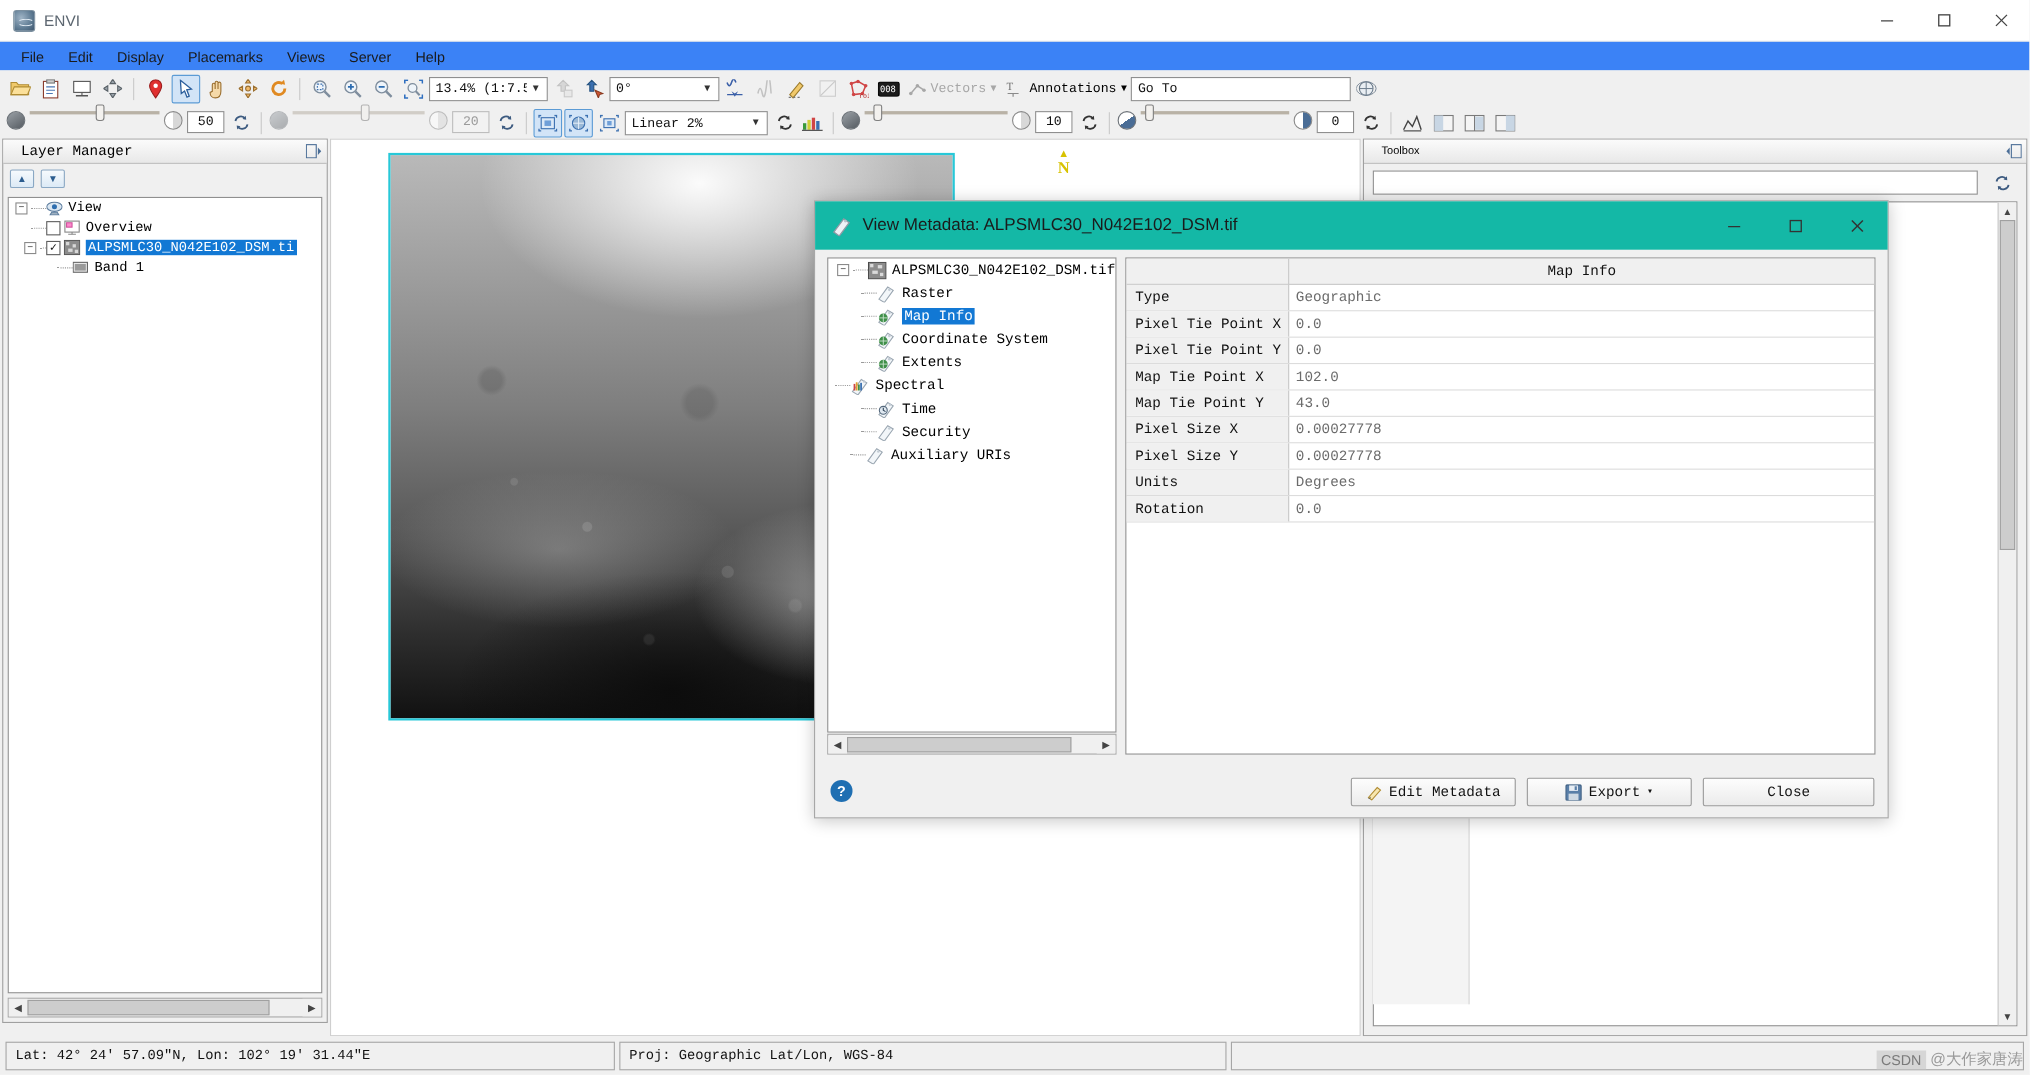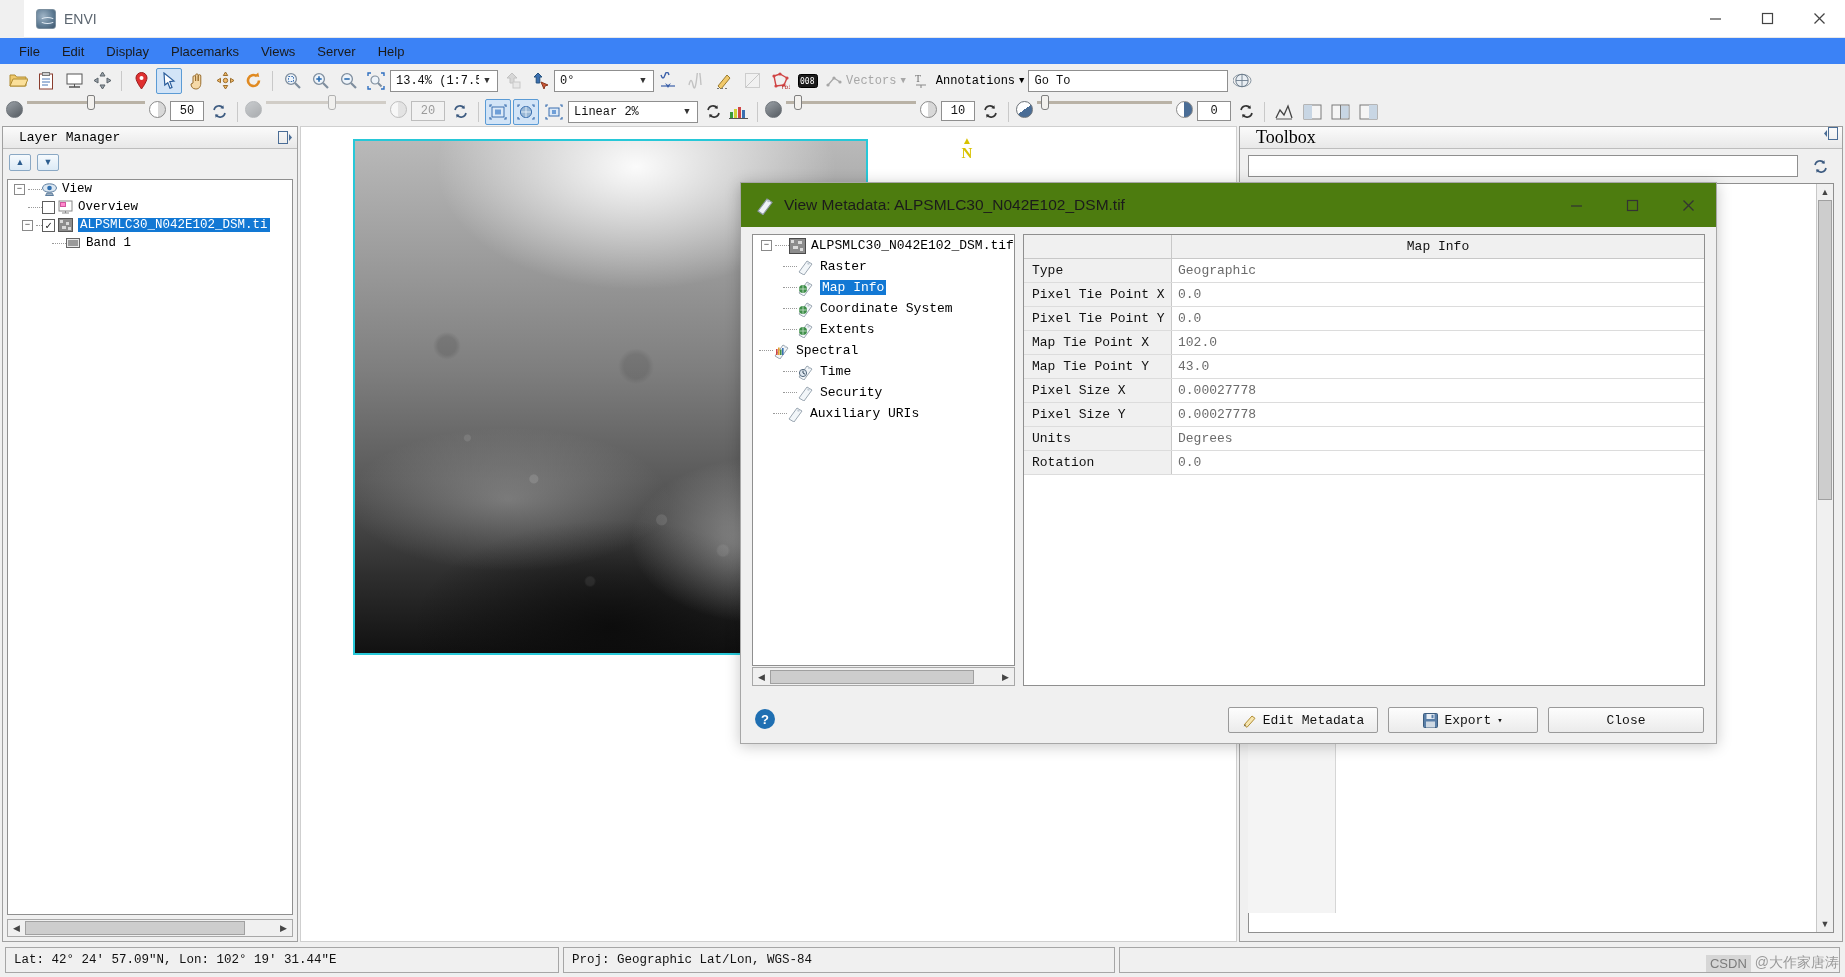--- a/index.html
+++ b/index.html
@@ -11,21 +11,20 @@
     background:#ffffff;
     overflow:hidden;
     position:relative;
   }
   .app { position:absolute; inset:0; background:#f0f0f0; }
 
   
   .titlebar{
     height:38px; background:#ffffff; display:flex; align-items:center;
     border-bottom:1px solid #e8e8e8;
-    margin-left:24px;
   }
   .title-icon{
     width:20px;height:20px;margin-left:12px;margin-right:8px;border-radius:3px;
     background:radial-gradient(circle at 35% 35%, #9fb4c6 0%, #5d7a92 60%, #3e566c 100%);
     border:1px solid #7b8f9f; position:relative;
   }
   .title-icon::after{
     content:""; position:absolute; left:3px; top:7px; width:13px; height:5px;
     border-radius:50%; border:1px solid #dfe9f2; border-left-color:transparent; border-right-color:transparent;
   }
@@ -85,21 +84,21 @@
            font-family:"Liberation Mono",monospace; font-size:12px; text-align:center;
            line-height:18px; margin-left:4px; color:#111;}
   .numbox.dim{ background:#f2f2f2; color:#9b9b9b; border-color:#bdbdbd; }
   .refresh{ width:22px;height:22px;margin-left:4px; display:flex;align-items:center;justify-content:center;}
 
   
   .content{ position:absolute; left:0; right:0; top:126px; bottom:35px; }
 
   
   .lm{
-    position:absolute; left:2px; top:0; width:296px; bottom:0;
+    position:absolute; left:2px; top:0; width:296px; bottom:12px;
     background:#f0f0f0; border:1px solid #a0a0a0;
   }
   .lm-head{
     height:22px; background:linear-gradient(#fbfbfb,#e8e8e8);
     border-bottom:1px solid #bdbdbd; display:flex; align-items:center; padding:0 4px;
     font-family:"Liberation Mono", monospace; font-size:13px;
   }
   .lm-head .lbl{ margin-left:12px; }
   .lm-head .pin{ margin-left:auto; display:flex; gap:2px; }
   .lm-tools{ height:26px; display:flex; align-items:center; padding:4px 6px; gap:6px; }
@@ -160,22 +159,22 @@
   }
   .north .arw{ display:block; font-size:10px; line-height:8px; color:#d8c200; }
 
   
   .toolbox{
     position:absolute; right:2px; top:0; width:604px; bottom:0;
     background:#f0f0f0; border:1px solid #a0a0a0;
   }
   .tbx-head{
     height:22px; background:linear-gradient(#fbfbfb,#e8e8e8);
-    border-bottom:1px solid #bdbdbd; display:flex; align-items:flex-start; padding:0 4px;
-    font-family:Liberation Serif, serif; font-size:18px;
+    border-bottom:1px solid #bdbdbd; display:flex; align-items:center; padding:0 4px;
+    font-family:Liberation Sans, sans-serif; font-size:10px;
   }
   .tbx-head .lbl{ margin-left:12px; }
   .tbx-search{
     position:absolute; left:8px; right:44px; top:28px; height:22px;
     background:#fff; border:1px solid #8f8f8f;
   }
   .tbx-refresh{ position:absolute; right:10px; top:28px; width:24px;height:22px;
                 display:flex;align-items:center;justify-content:center;}
   .tbx-body{
     position:absolute; left:8px; right:8px; top:56px; bottom:8px;
@@ -213,21 +212,21 @@
     position:absolute; right:6px; bottom:5px; display:flex; align-items:center; gap:4px;
     font-size:14px; color:#9a9a9a;
   }
   .wm-badge{ background:#d6d6d6; color:#7b7b7b; padding:1px 4px; font-size:13px; }
 
   
   .dialog{
     position:absolute; left:740px; top:182px; width:977px; height:562px;
     background:#f0f0f0; border:1px solid #a7a7a7; box-shadow:0 2px 14px rgba(0,0,0,.22);
   }
-  .dlg-title{ height:44px; background:#4d7c0f; display:flex; align-items:center; }
+  .dlg-title{ height:44px; background:#14b8a6; display:flex; align-items:center; }
   .dlg-title .tagico{ margin-left:14px; margin-right:9px; }
   .dlg-title .txt{ font-size:15.5px; color:#1b1b1b; }
   .dlg-wbtns{ margin-left:auto; display:flex; }
   .dlg-wbtn{ width:56px; height:44px; display:flex; align-items:center; justify-content:center;
              color:#333; font-size:14px; }
 
   .dlg-body{ position:absolute; left:0; right:0; top:44px; bottom:0; }
 
   .dlg-tree{
     position:absolute; left:11px; top:7px; width:263px; height:432px;

